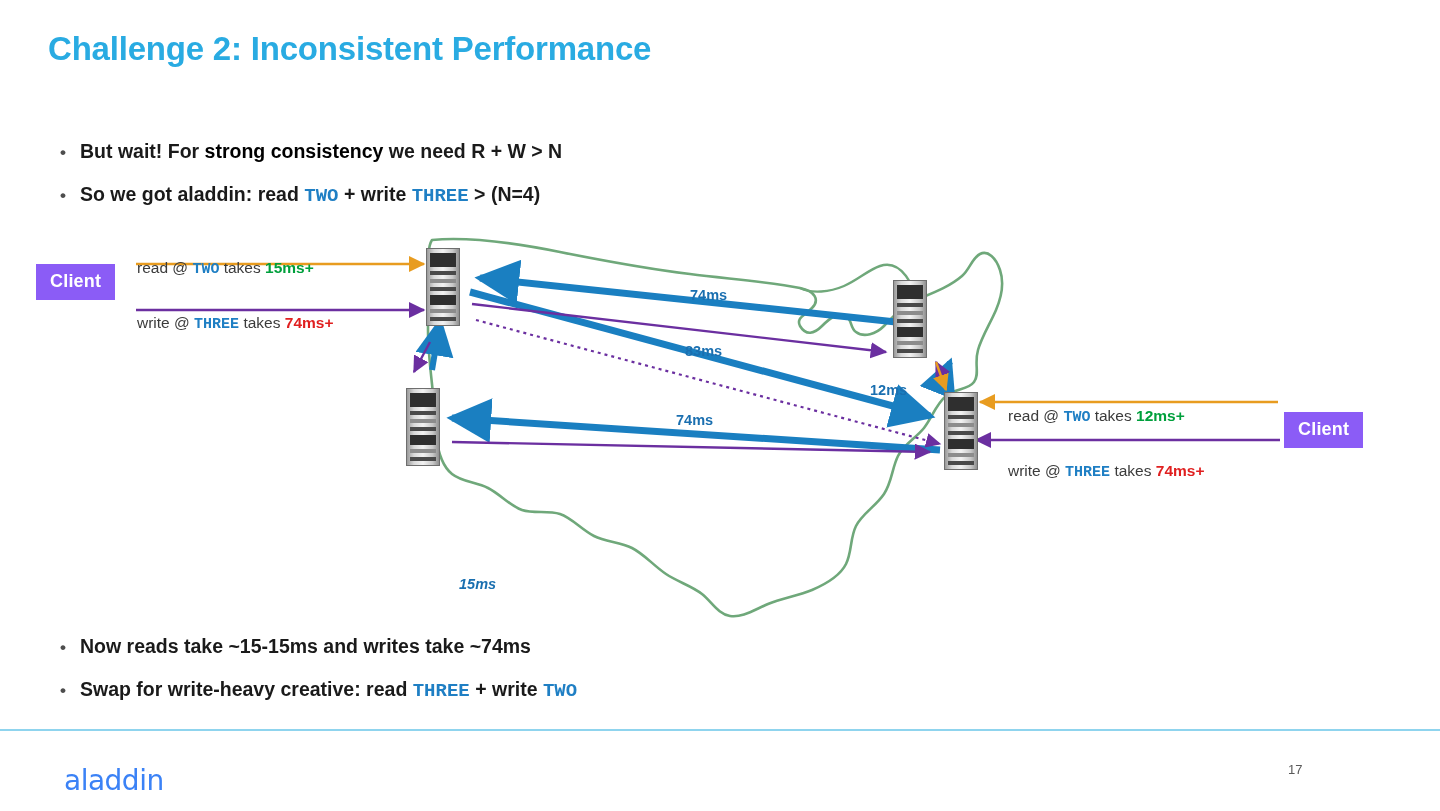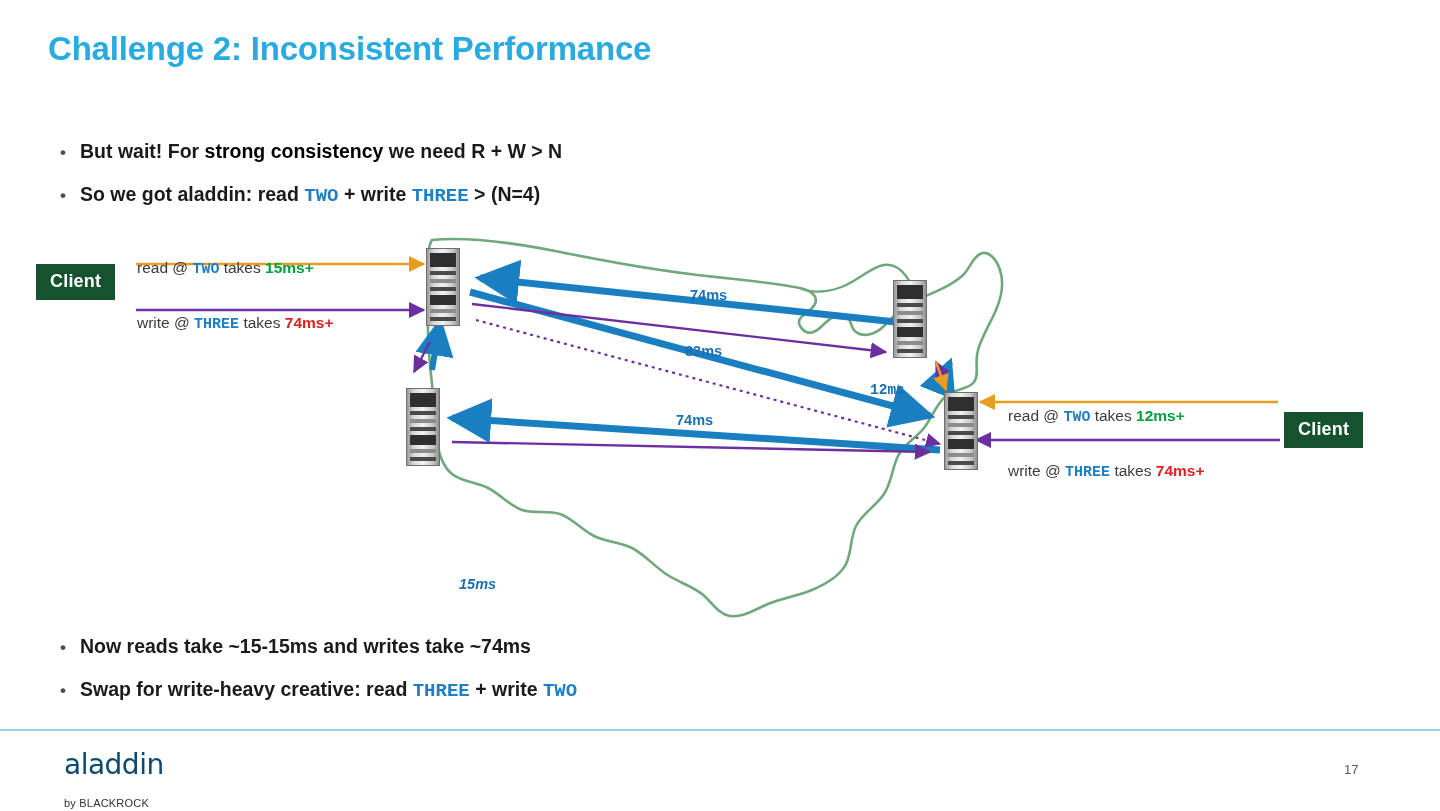--- a/index.html
+++ b/index.html
@@ -72,21 +72,21 @@
   }
   .map-svg {
     position: absolute;
     left: 0;
     top: 0;
   }
 
   
   .client-box {
     position: absolute;
-    background: #14532d;
+    background: #8b5cf6;
     color: #ffffff;
     font-size: 18px;
     font-weight: bold;
     padding: 7px 14px 8px 14px;
     box-sizing: border-box;
     letter-spacing: 0.2px;
   }
   .client-left { left: 36px; top: 42px; }
   .client-right { left: 1284px; top: 190px; }
 
@@ -144,33 +144,34 @@
     background: #8fd4ee;
   }
   .logo {
     position: absolute;
     left: 64px;
     top: 748px;
   }
   .logo-main {
     font-family: "DejaVu Sans", sans-serif;
     font-size: 28px;
-    color: #0c4a6e;
+    color: #3b82f6;
     letter-spacing: -0.5px;
+    margin-top: 16px;
   }
   .logo-sub {
     font-size: 11px;
     color: #333333;
     font-weight: normal;
     margin-top: 16px;
     letter-spacing: 0.2px;
   }
   .page-num {
     position: absolute;
-    left: 1344px;
+    left: 1288px;
     top: 762px;
     font-size: 13px;
     color: #595959;
   }
 </style>
 </head>
 <body>
 
 <div class="slide">
 
@@ -329,21 +330,21 @@
     </div>
 
     <div class="anno" style="left:1008px; top:225px;">
       <span>write @ </span><span class="mono-blue-sm">THREE</span><span> takes </span><span class="ms-red">74ms+</span>
     </div>
 
     <div class="lat-label" style="left:690px; top:65px;">74ms</div>
     <div class="lat-label" style="left:685px; top:121px;">83ms</div>
     <div class="lat-label" style="left:459px; top:354px;font-style:italic;">15ms</div>
     <div class="lat-label" style="left:676px; top:190px;">74ms</div>
-    <div class="lat-label" style="left:870px; top:160px;font-family:Liberation Mono, monospace;">12ms</div>
+    <div class="lat-label" style="left:870px; top:160px;">12ms</div>
   </div>
 
   <div class="bullet-row" style="left:48px; top:635px;">
     <span class="bullet-dot">•</span>
     <span class="bullet-text">Now reads take ~15-15ms and writes take ~74ms</span>
   </div>
 
   <div class="bullet-row" style="left:48px; top:678px;">
     <span class="bullet-dot">•</span>
     <span class="bullet-text">

